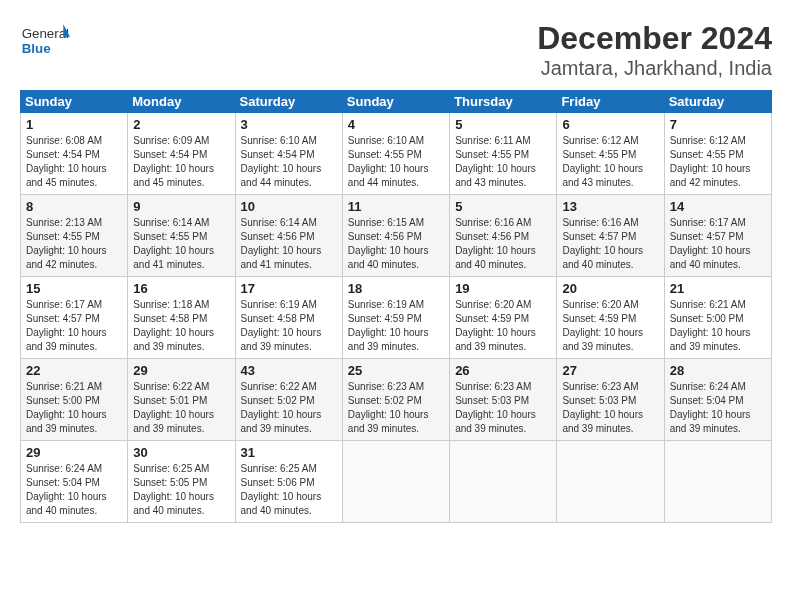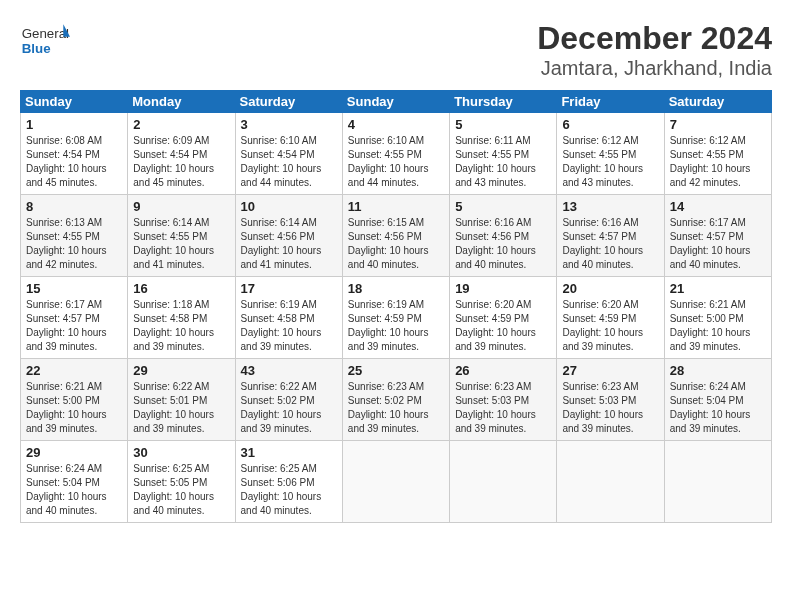--- a/index.html
+++ b/index.html
@@ -174,21 +174,21 @@
             <div>Sunset: 4:55 PM</div>
             <div>Daylight: 10 hours</div>
             <div>and 42 minutes.</div>
           </div>
         </td>
       </tr>
       <tr>
         <td>
           <span class="day-num">8</span>
           <div class="cell-text">
-            <div>Sunrise: 6:13 AM</div>
+            <div>Sunrise: 2:13 AM</div>
             <div>Sunset: 4:55 PM</div>
             <div>Daylight: 10 hours</div>
             <div>and 42 minutes.</div>
           </div>
         </td>
         <td>
           <span class="day-num">9</span>
           <div class="cell-text">
             <div>Sunrise: 6:14 AM</div>
             <div>Sunset: 4:55 PM</div>

